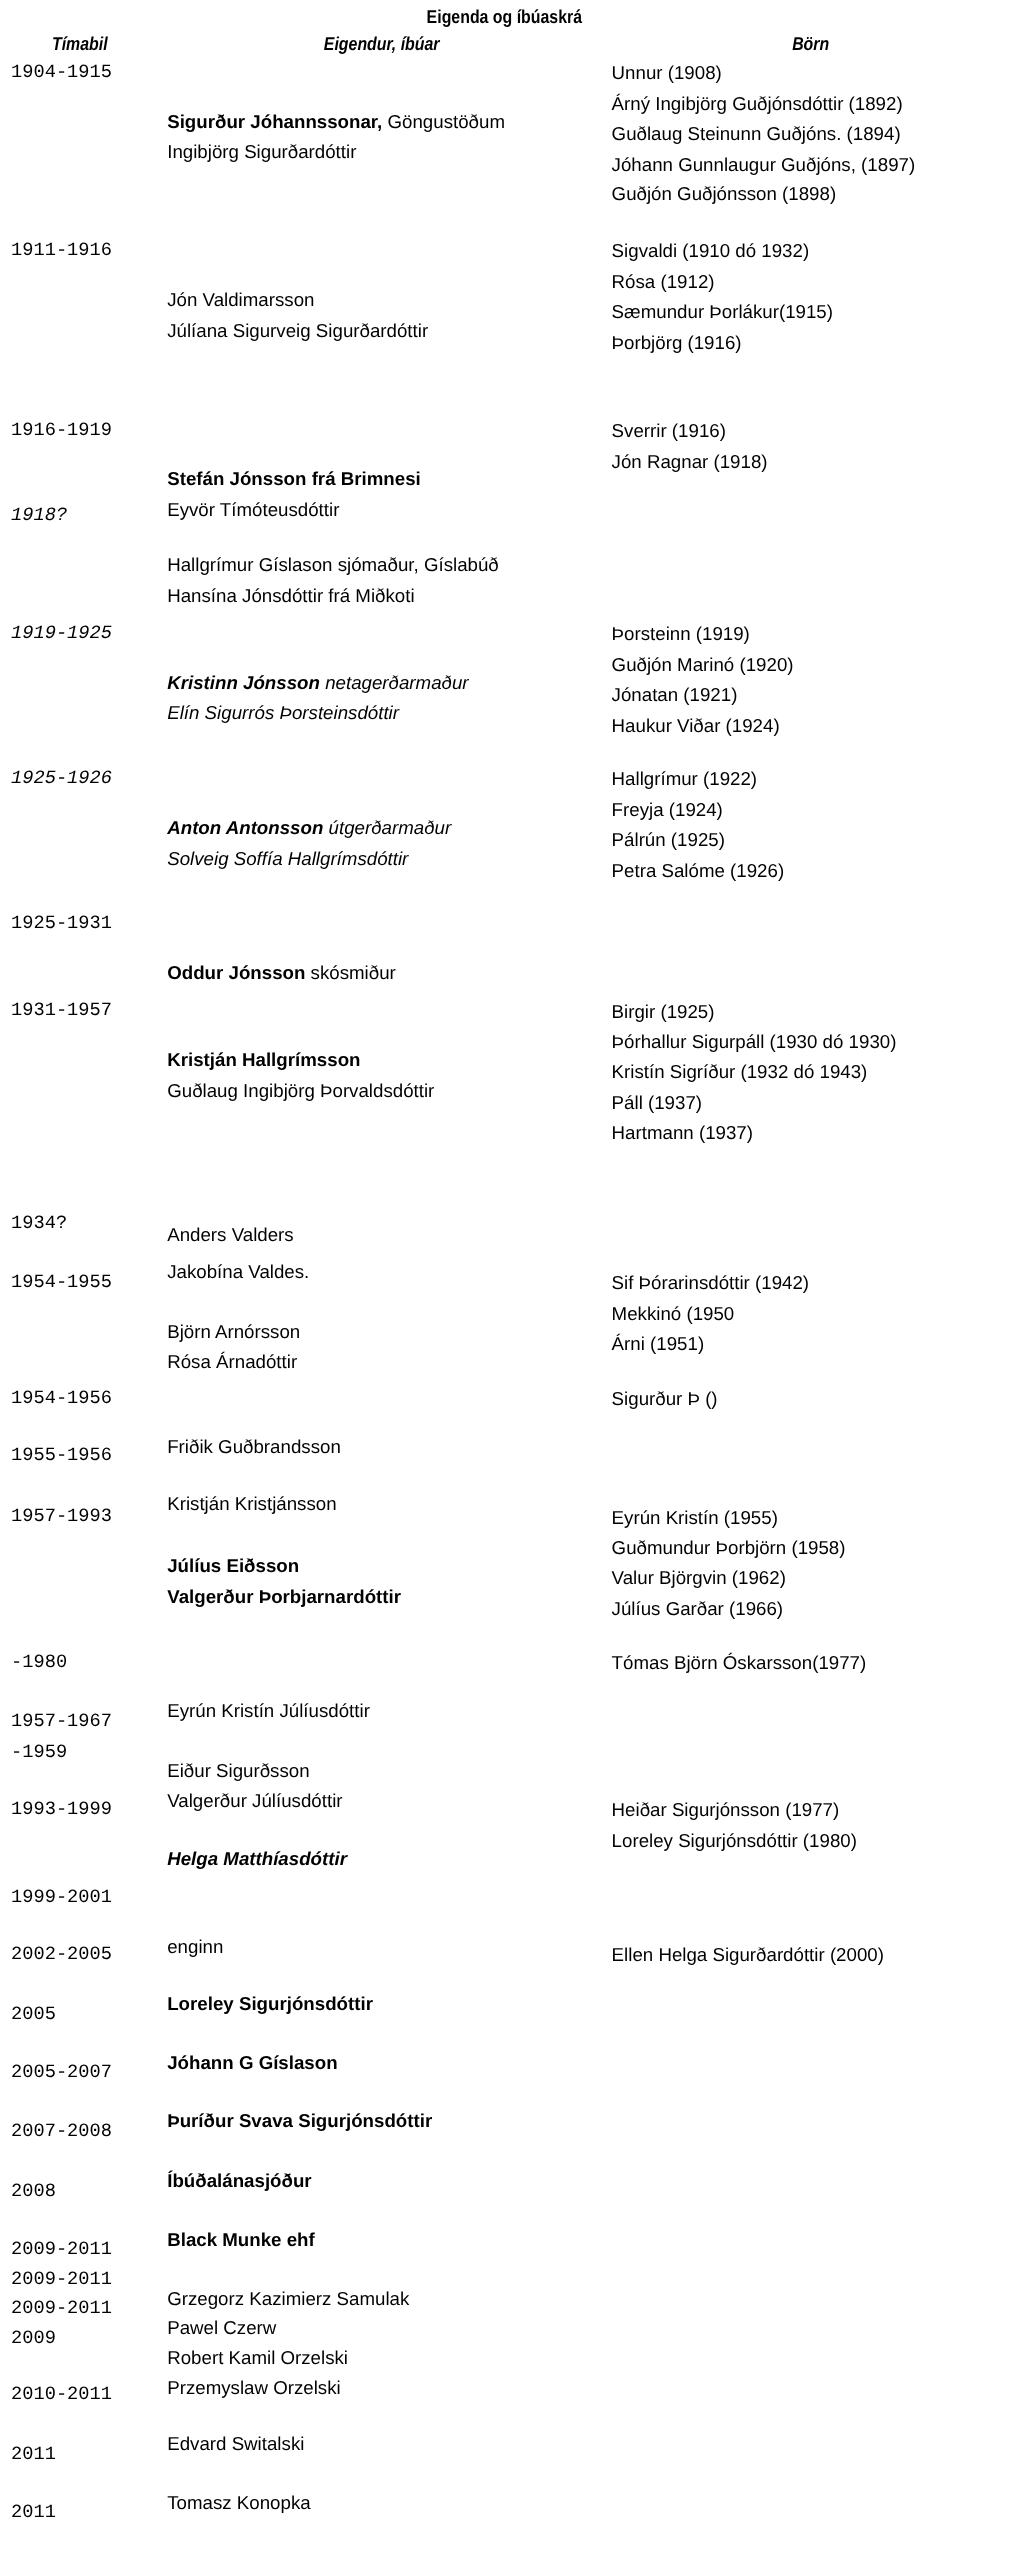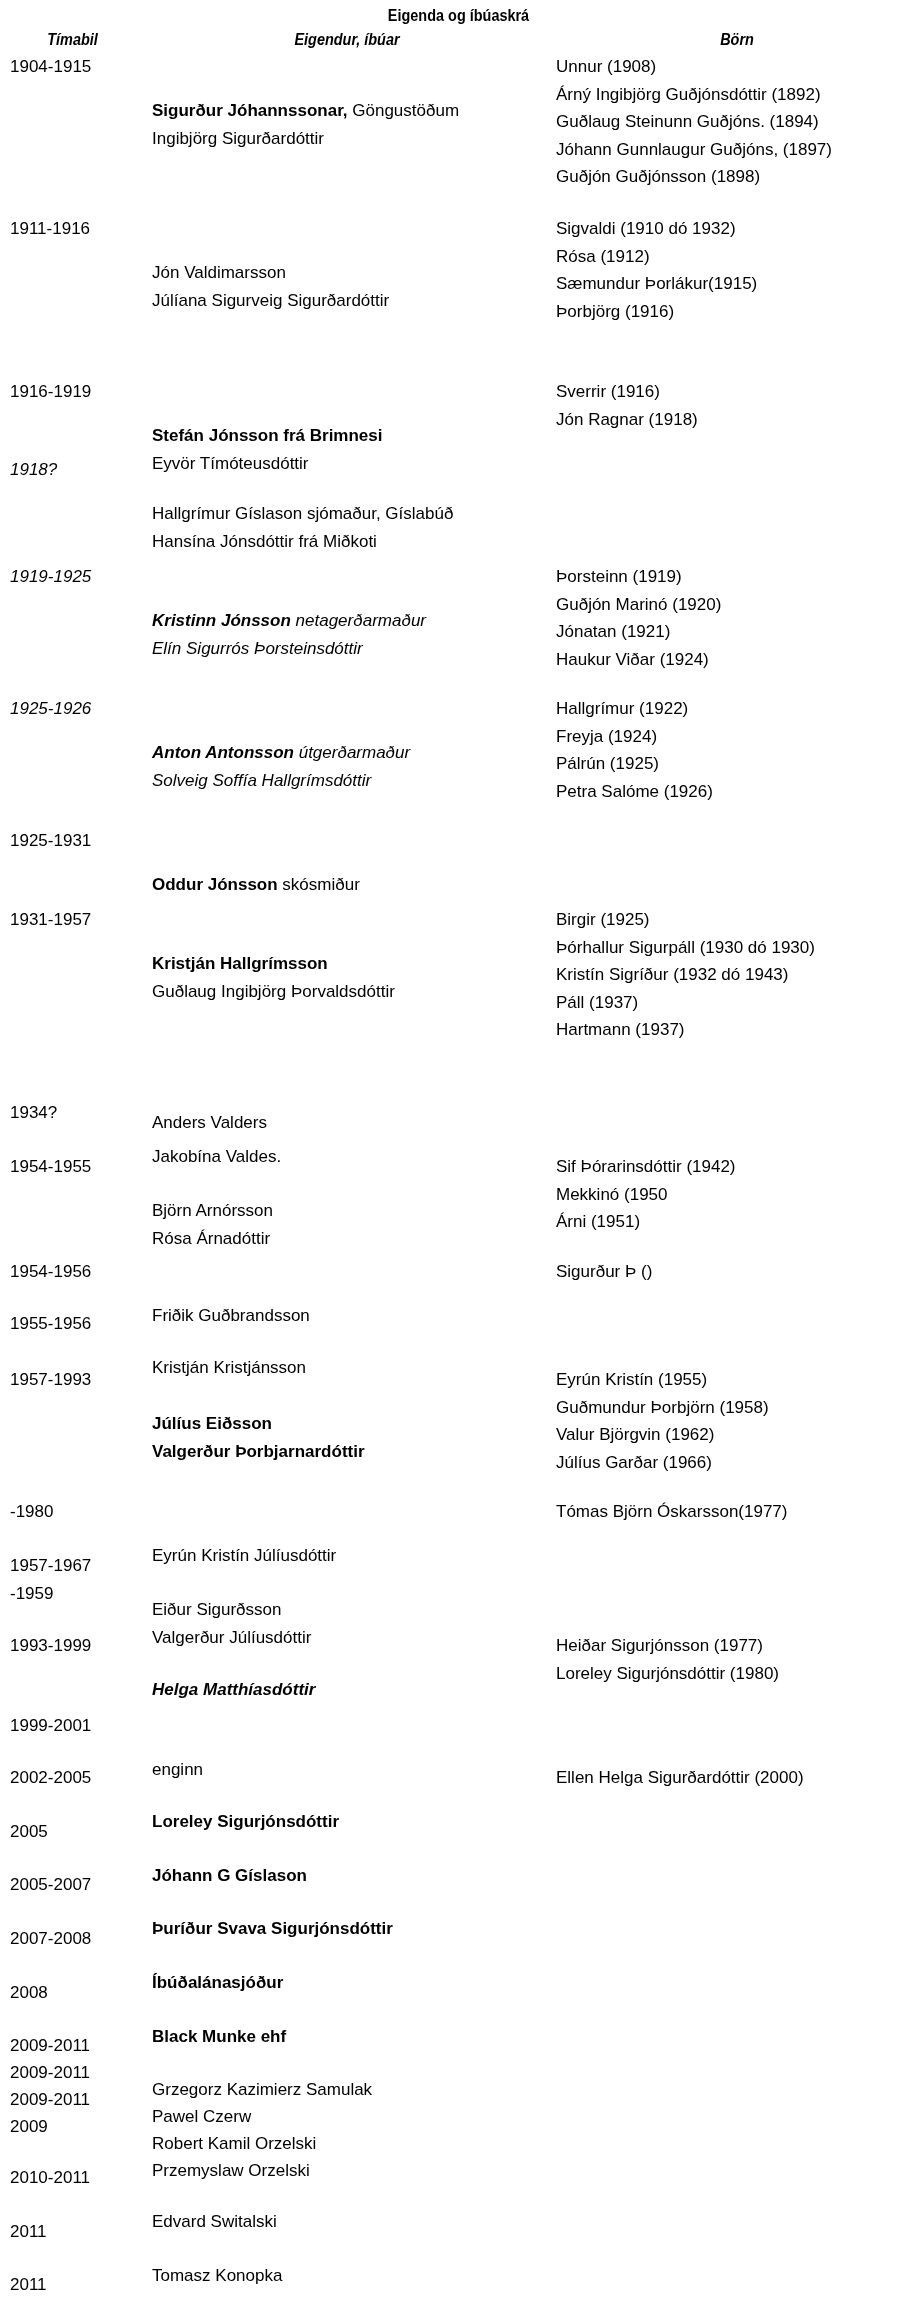--- a/index.html
+++ b/index.html
@@ -17,21 +17,21 @@
   .colhead {
     position: absolute; top: 29px;
     font-weight: bold; font-style: italic; font-size: 17px; line-height: 22px;
     text-align: center; transform: scaleX(0.85); white-space: nowrap;
   }
   #h1 { left: 10px;  width: 125px; }
   #h2 { left: 152px; width: 390px; }
   #h3 { left: 542px; width: 390px; }
   .row { position: absolute; left: 0; width: 917px; }
   .col { position: absolute; top: 0; }
-  .col.period   { left: 10px;  width: 135px; }
+  .col.period   { left: 10px;  width: 135px; font-family: Liberation Mono, monospace; }
   .col.owners   { left: 152px; width: 385px; margin-top: 44px; }
   .col.children { left: 556px; width: 375px; }
   .line { font-size: 17px; line-height: 27.5px; white-space: nowrap; }
   .b  { font-weight: bold; }
   .it { font-style: italic; }
 </style>
 </head>
 <body>
 
 <div class="page">

